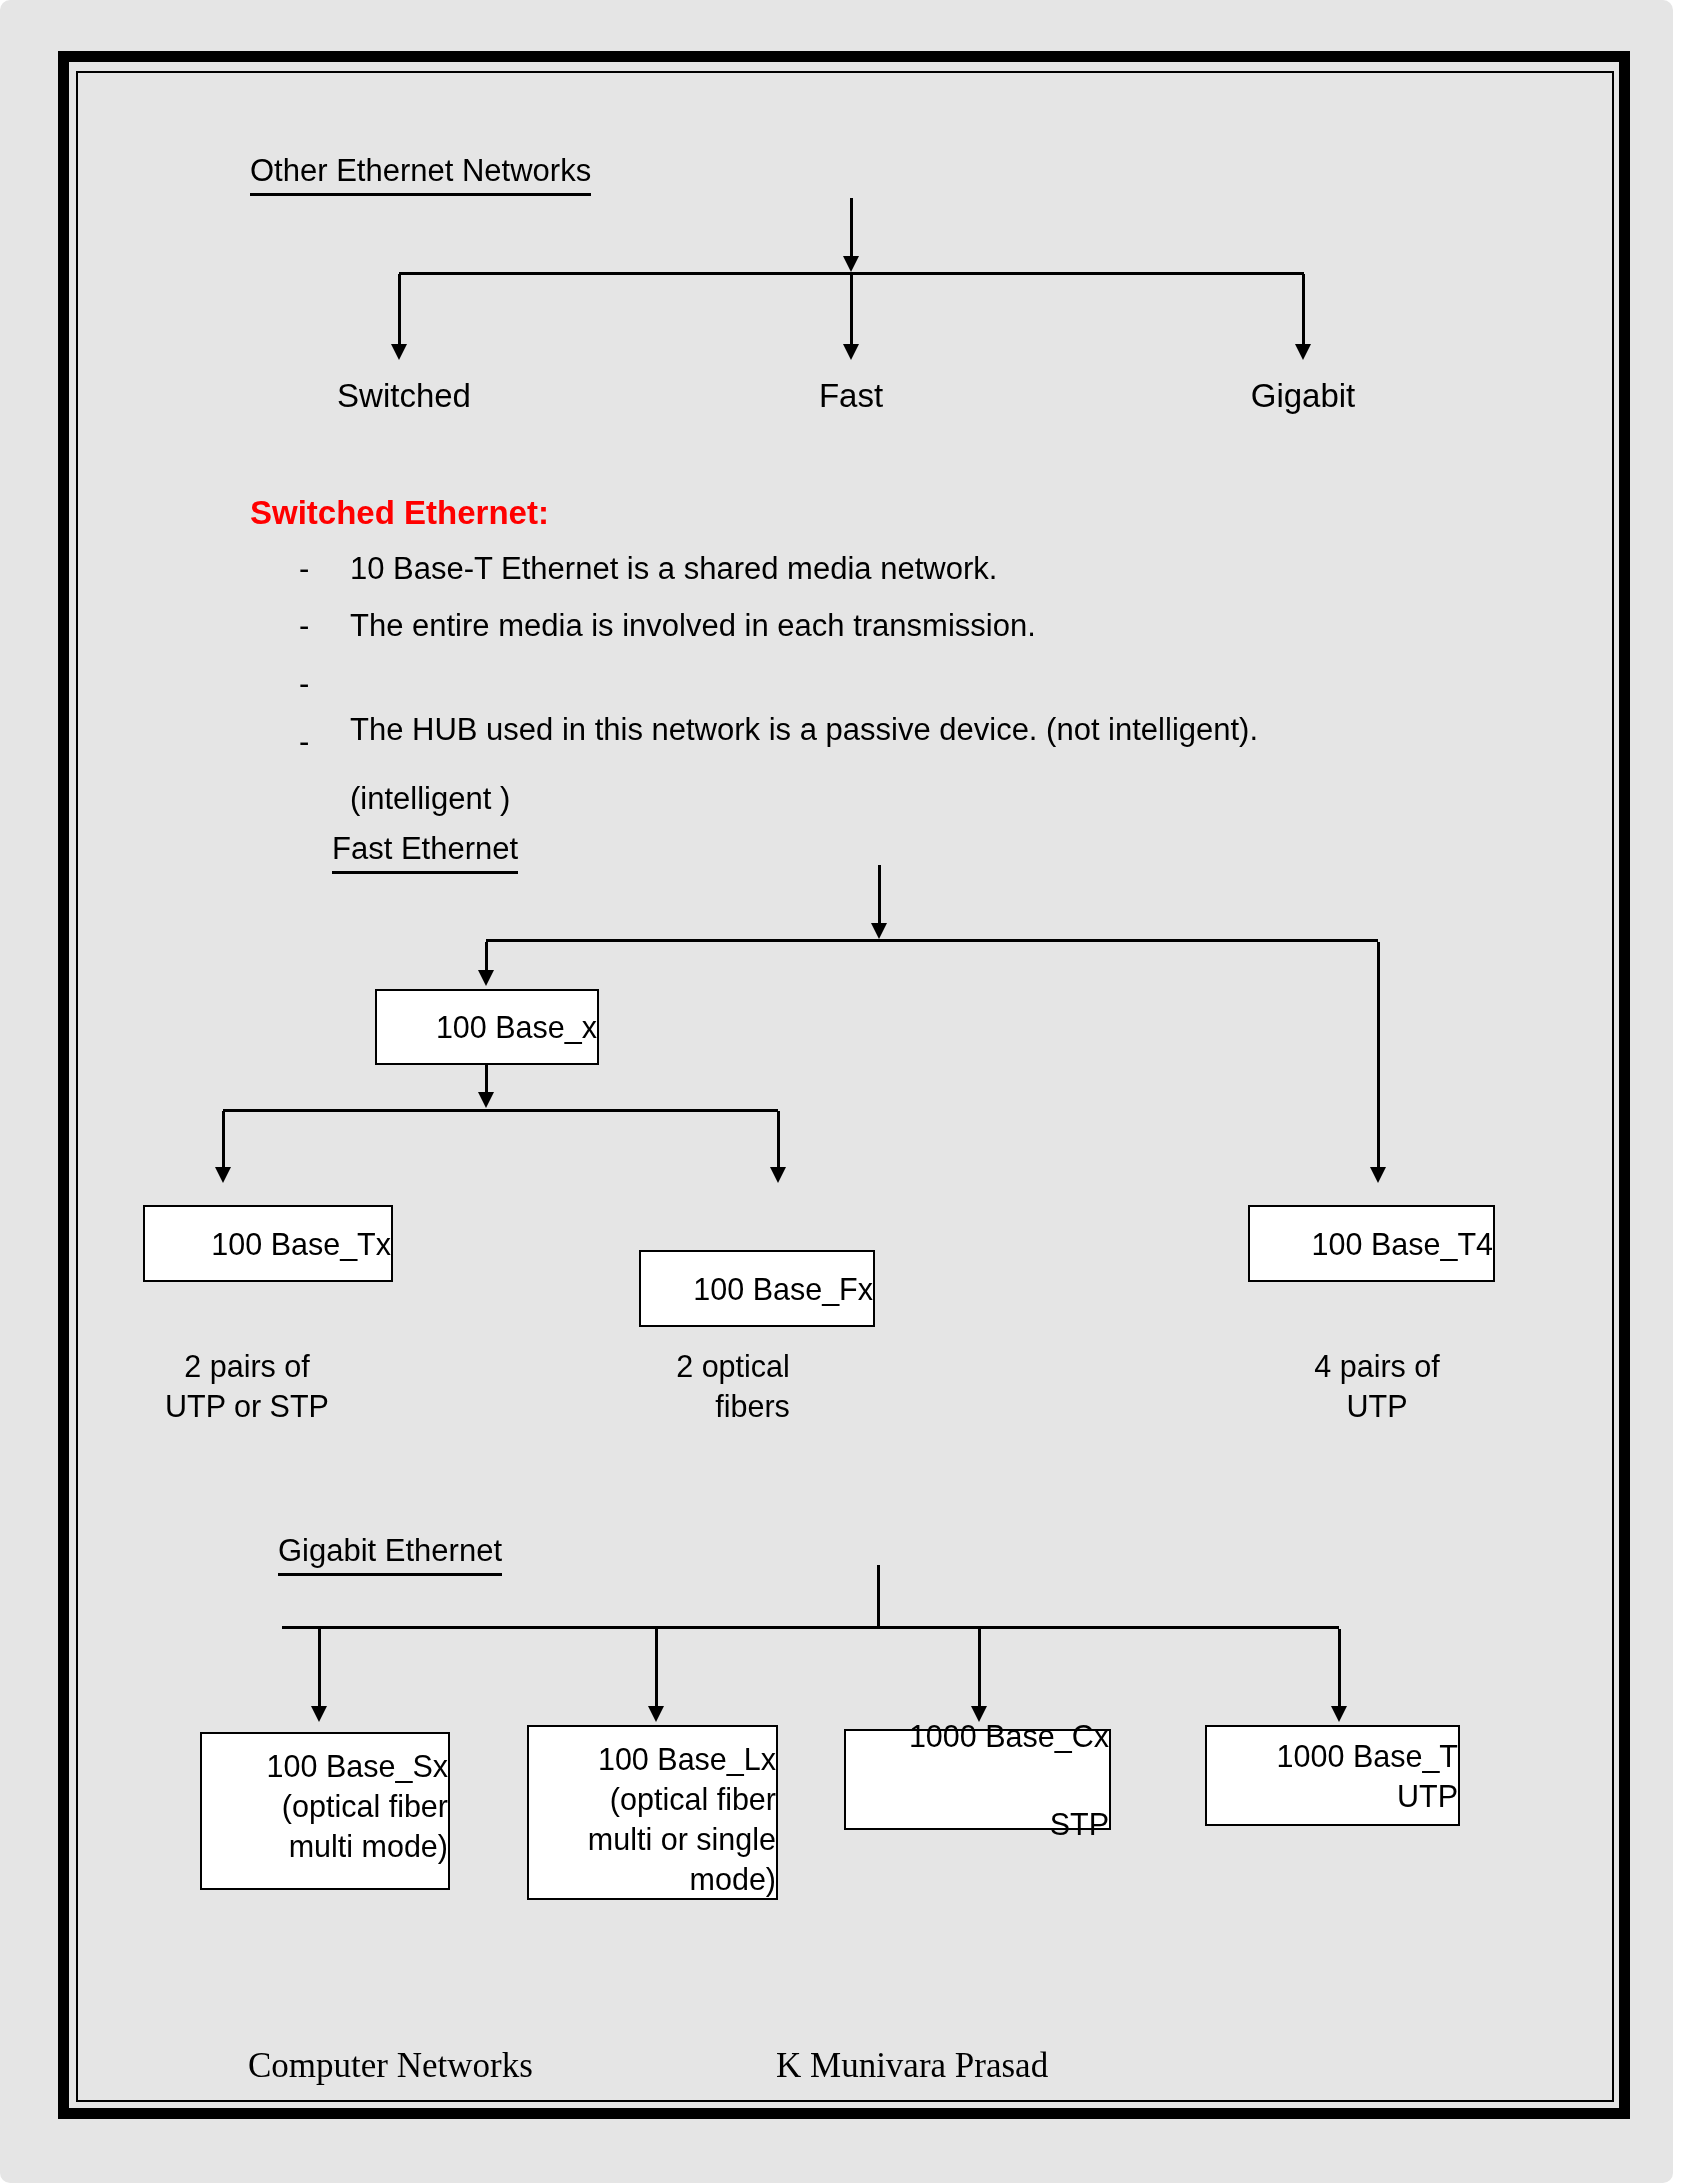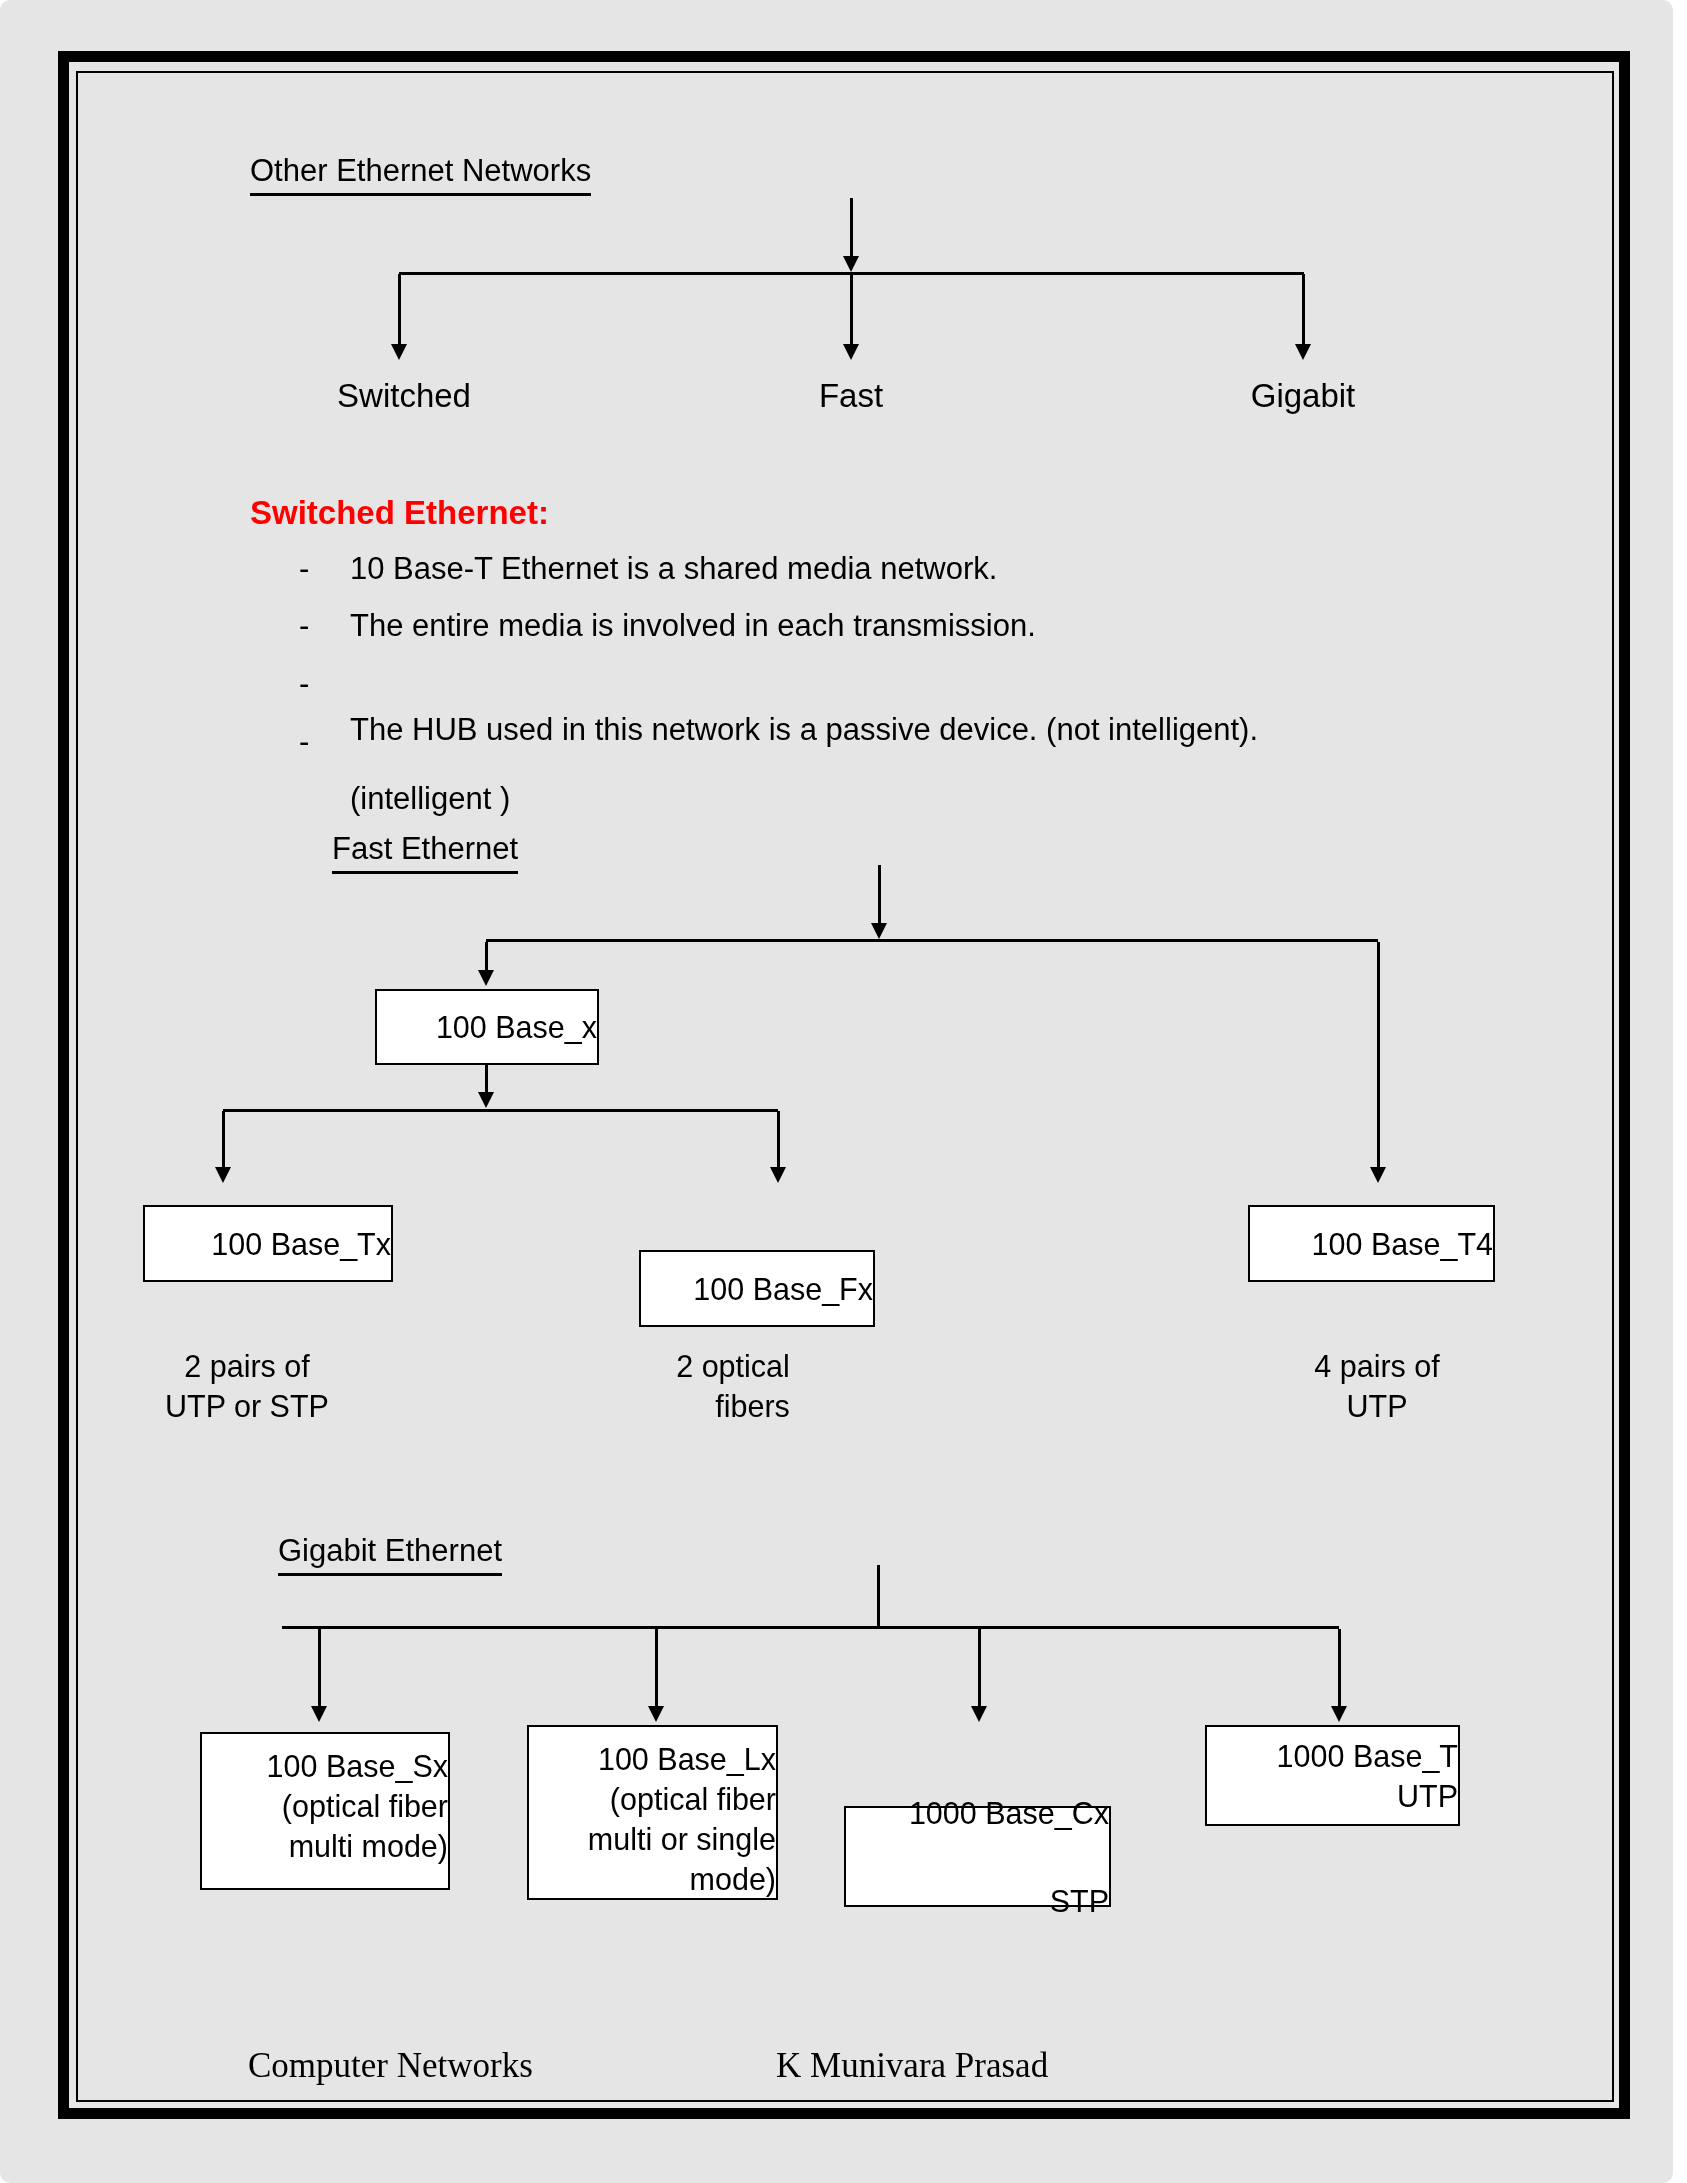--- a/index.html
+++ b/index.html
@@ -202,21 +202,21 @@
     <div>100 Base_Sx</div>
     <div>(optical fiber</div>
     <div>multi mode)</div>
   </div>
   <div class="nbox top-align" style="left:527px;top:1725px;width:251px;height:175px;">
     <div>100 Base_Lx</div>
     <div>(optical fiber</div>
     <div>multi or single</div>
     <div>mode)</div>
   </div>
-  <div class="nbox" style="left:844px;top:1806px;width:267px;height:101px;gap:48px;">
+  <div class="nbox" style="left:844px;top:1729px;width:267px;height:101px;gap:48px;">
     <div>1000 Base_Cx</div>
     <div>STP</div>
   </div>
   <div class="nbox" style="left:1205px;top:1725px;width:255px;height:101px;">
     <div>1000 Base_T</div>
     <div>UTP</div>
   </div>
 
   <div class="footer-text" style="left:248px;top:2045px;">Computer Networks</div>
   <div class="footer-text" style="left:776px;top:2045px;">K Munivara Prasad</div>

